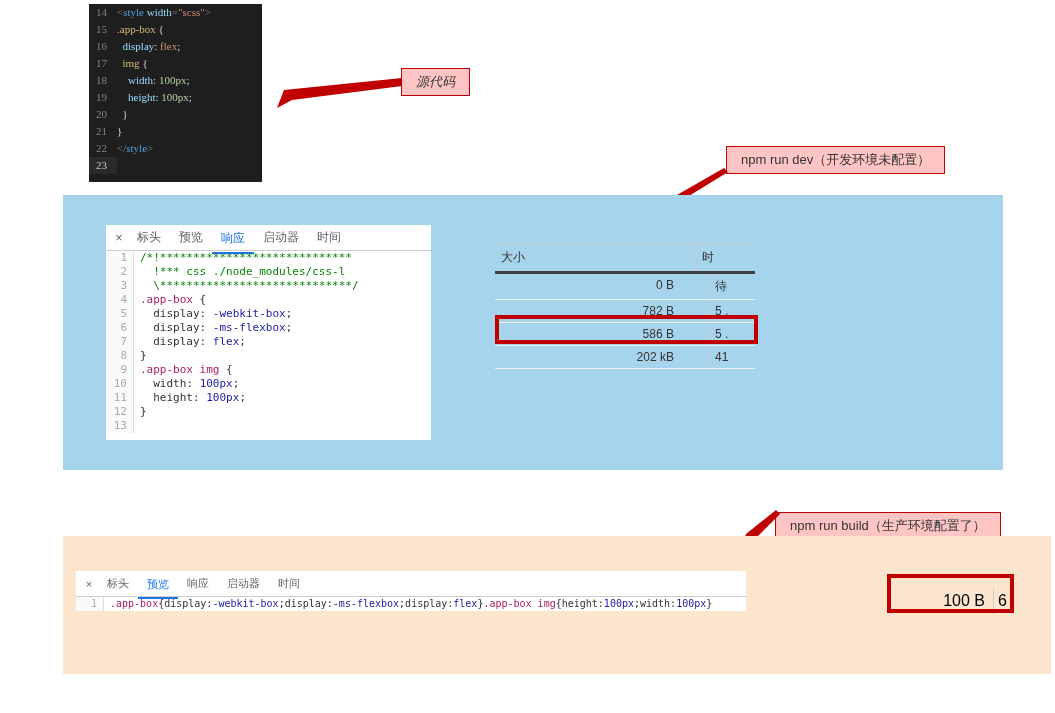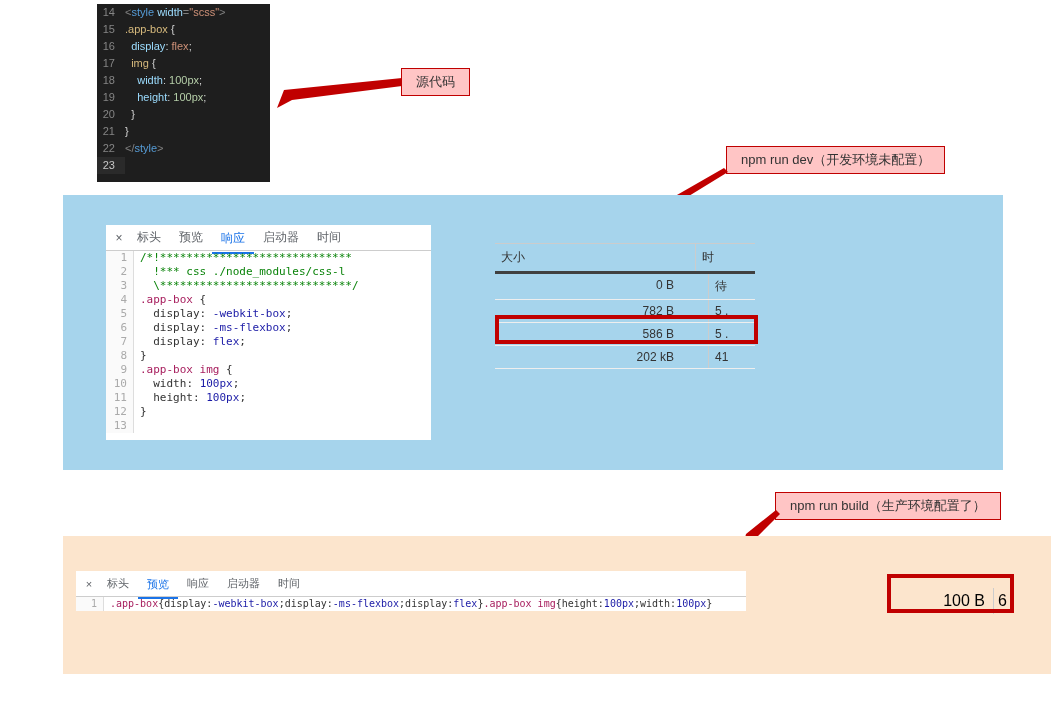--- a/index.html
+++ b/index.html
@@ -1,38 +1,38 @@
 <!DOCTYPE html>
 <html><head>
 <meta charset="utf-8">
 <style>
 * { margin: 0; padding: 0; box-sizing: border-box; }
 body { font-family: -apple-system, "Segoe UI", "Microsoft YaHei", sans-serif; background: #fff; width: 1055px; height: 713px; position: relative; }
 
 
-.editor-dark { position: absolute; left: 97px; top: 4px; width: 173px; height: 178px; background: #1e1e1e; font-size: 11px; font-family: Liberation Sans, sans-serif; }
+.editor-dark { position: absolute; left: 89px; top: 4px; width: 173px; height: 178px; background: #1e1e1e; font-size: 11px; font-family: Liberation Serif, serif; }
 .editor-dark .line { display: flex; height: 17px; line-height: 17px; }
 .editor-dark .ln { width: 28px; text-align: right; padding-right: 10px; color: #858585; }
 .editor-dark .ln.active { color: #c6c6c6; background: #2a2a2a; }
 .editor-dark .code { flex: 1; white-space: pre; }
 .c-tag { color: #808080; }
 .c-name { color: #569cd6; }
 .c-attr { color: #9cdcfe; }
 .c-str { color: #ce9178; }
 .c-sel { color: #d7ba7d; }
 .c-prop { color: #9cdcfe; }
 .c-val { color: #ce9178; }
 .c-num { color: #b5cea8; }
 .c-brace { color: #d4d4d4; }
 
 
 .callout { position: absolute; border: 1px solid #c00000; background: #ffc5c5; padding: 4px 14px; font-size: 13px; color: #333; }
-.callout.c1 { left: 401px; top: 68px; }
+.callout.c1 { left: 401px; top: 68px; font-style: italic; }
 .callout.c2 { left: 726px; top: 146px; }
-.callout.c3 { left: 775px; top: 492px; }
+.callout.c3 { left: 775px; top: 512px; }
 
 
 .arrow { position: absolute; }
 .arrow svg { display: block; }
 
 
 .panel-blue { position: absolute; left: 63px; top: 195px; width: 940px; height: 275px; background: #a6d4ec; }
 .devtools-light { position: absolute; left: 43px; top: 30px; width: 325px; height: 215px; background: #fff; font-family: Consolas, monospace; }
 .devtools-tabs { display: flex; border-bottom: 1px solid #cdcdcd; font-size: 12px; font-family: -apple-system, "Microsoft YaHei", sans-serif; color: #5f6368; height: 26px; align-items: center; padding: 0 4px; }
 .devtools-tabs .close { width: 18px; text-align: center; cursor: pointer; color: #5f6368; }

